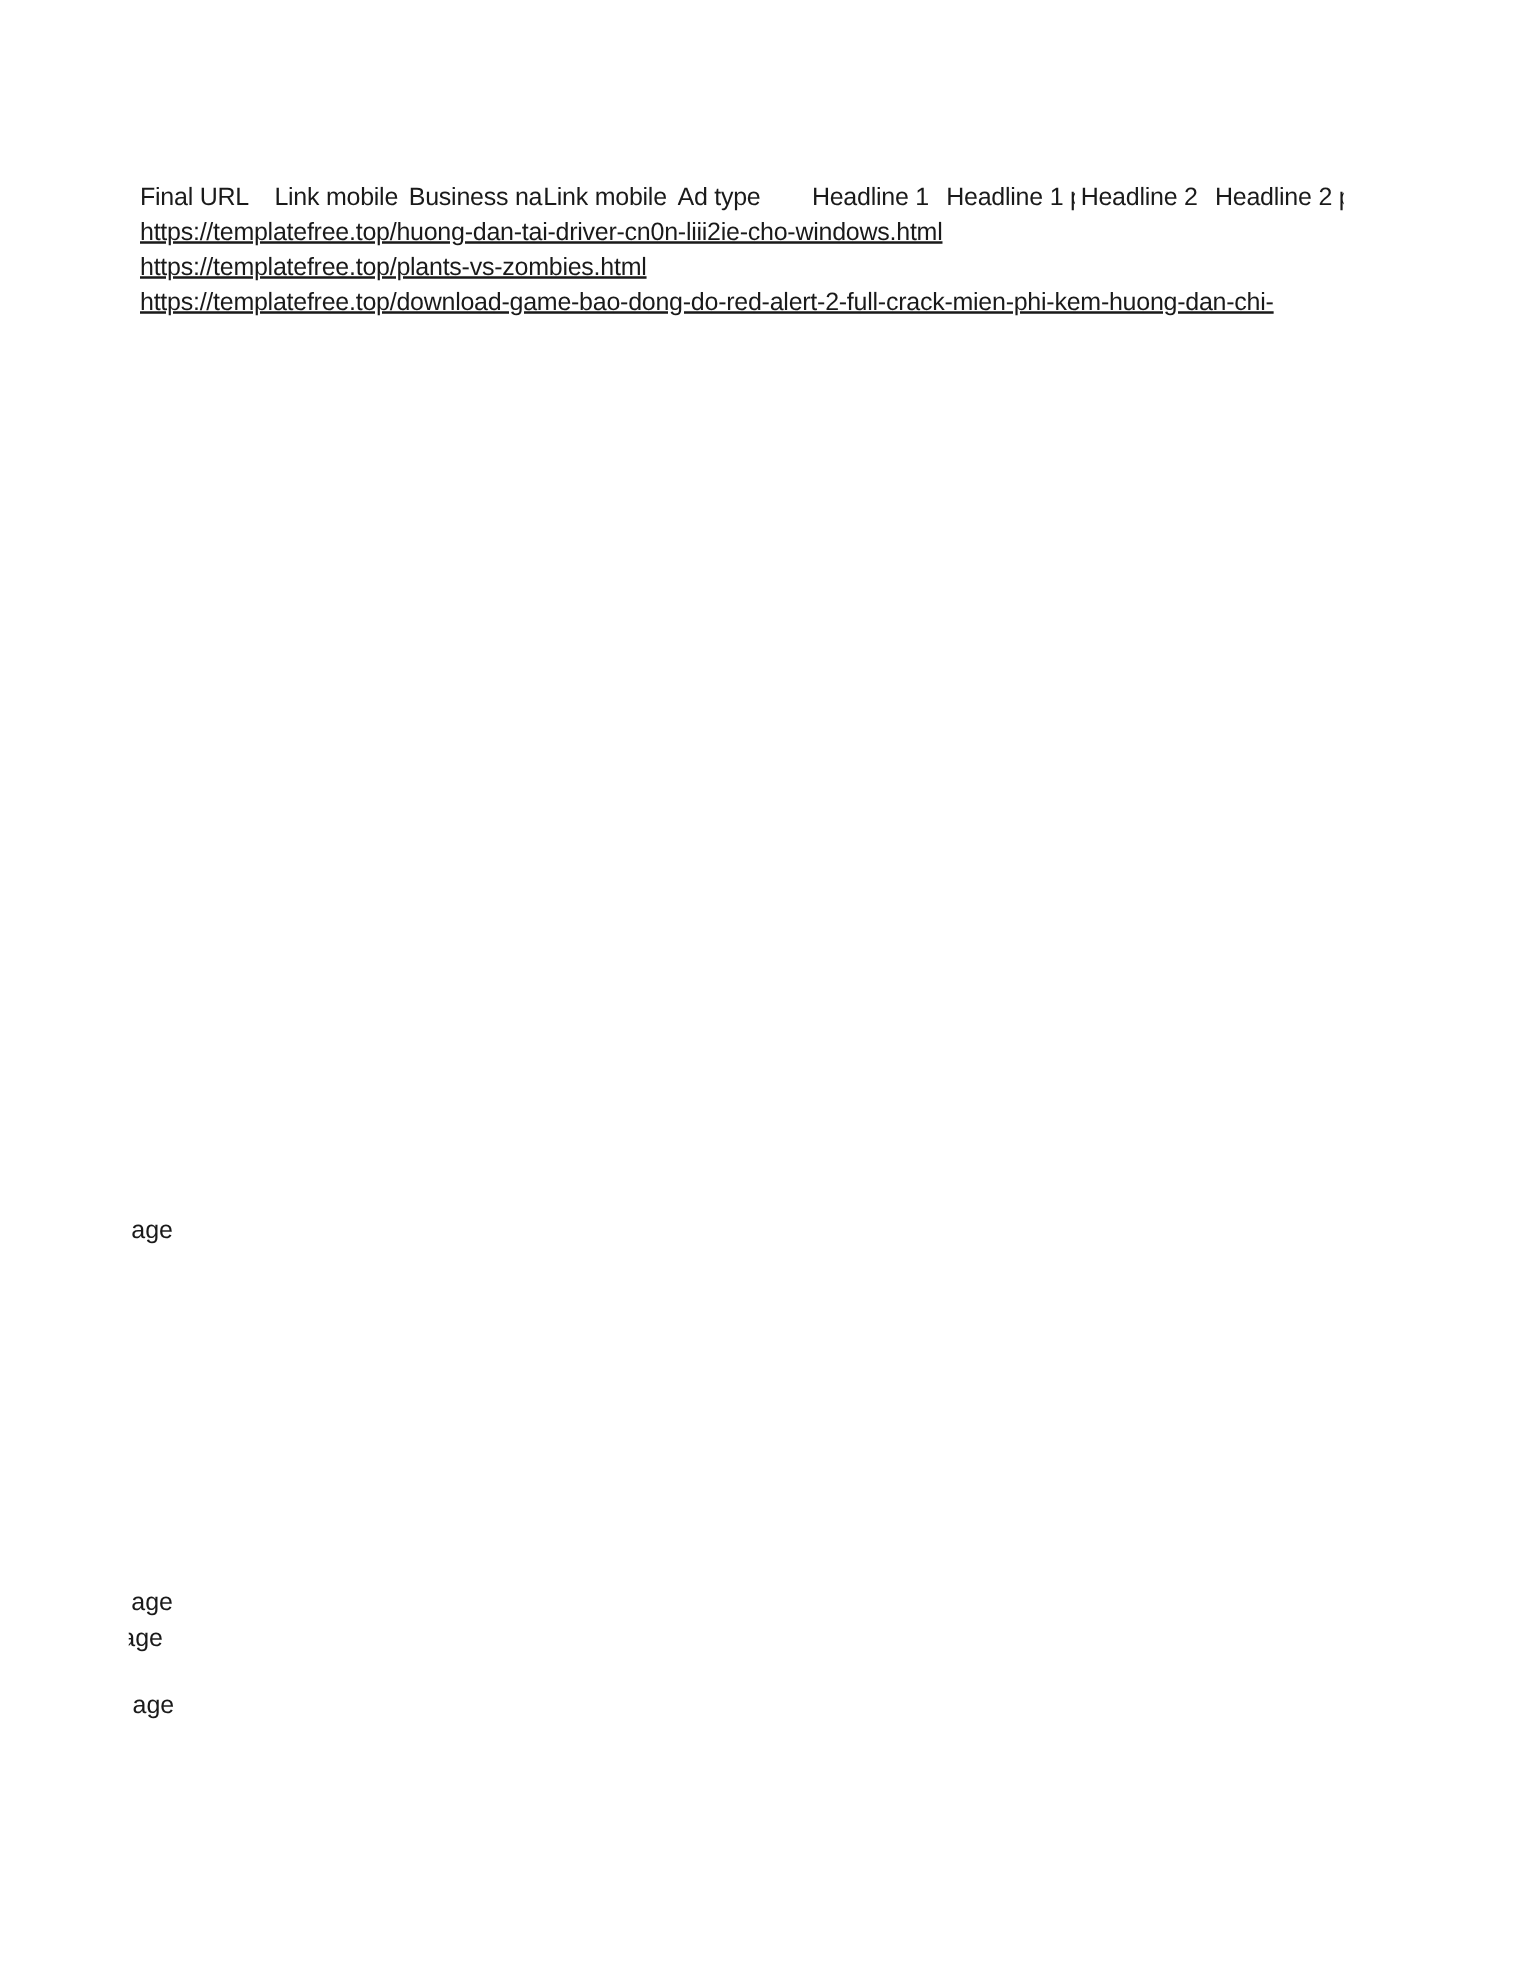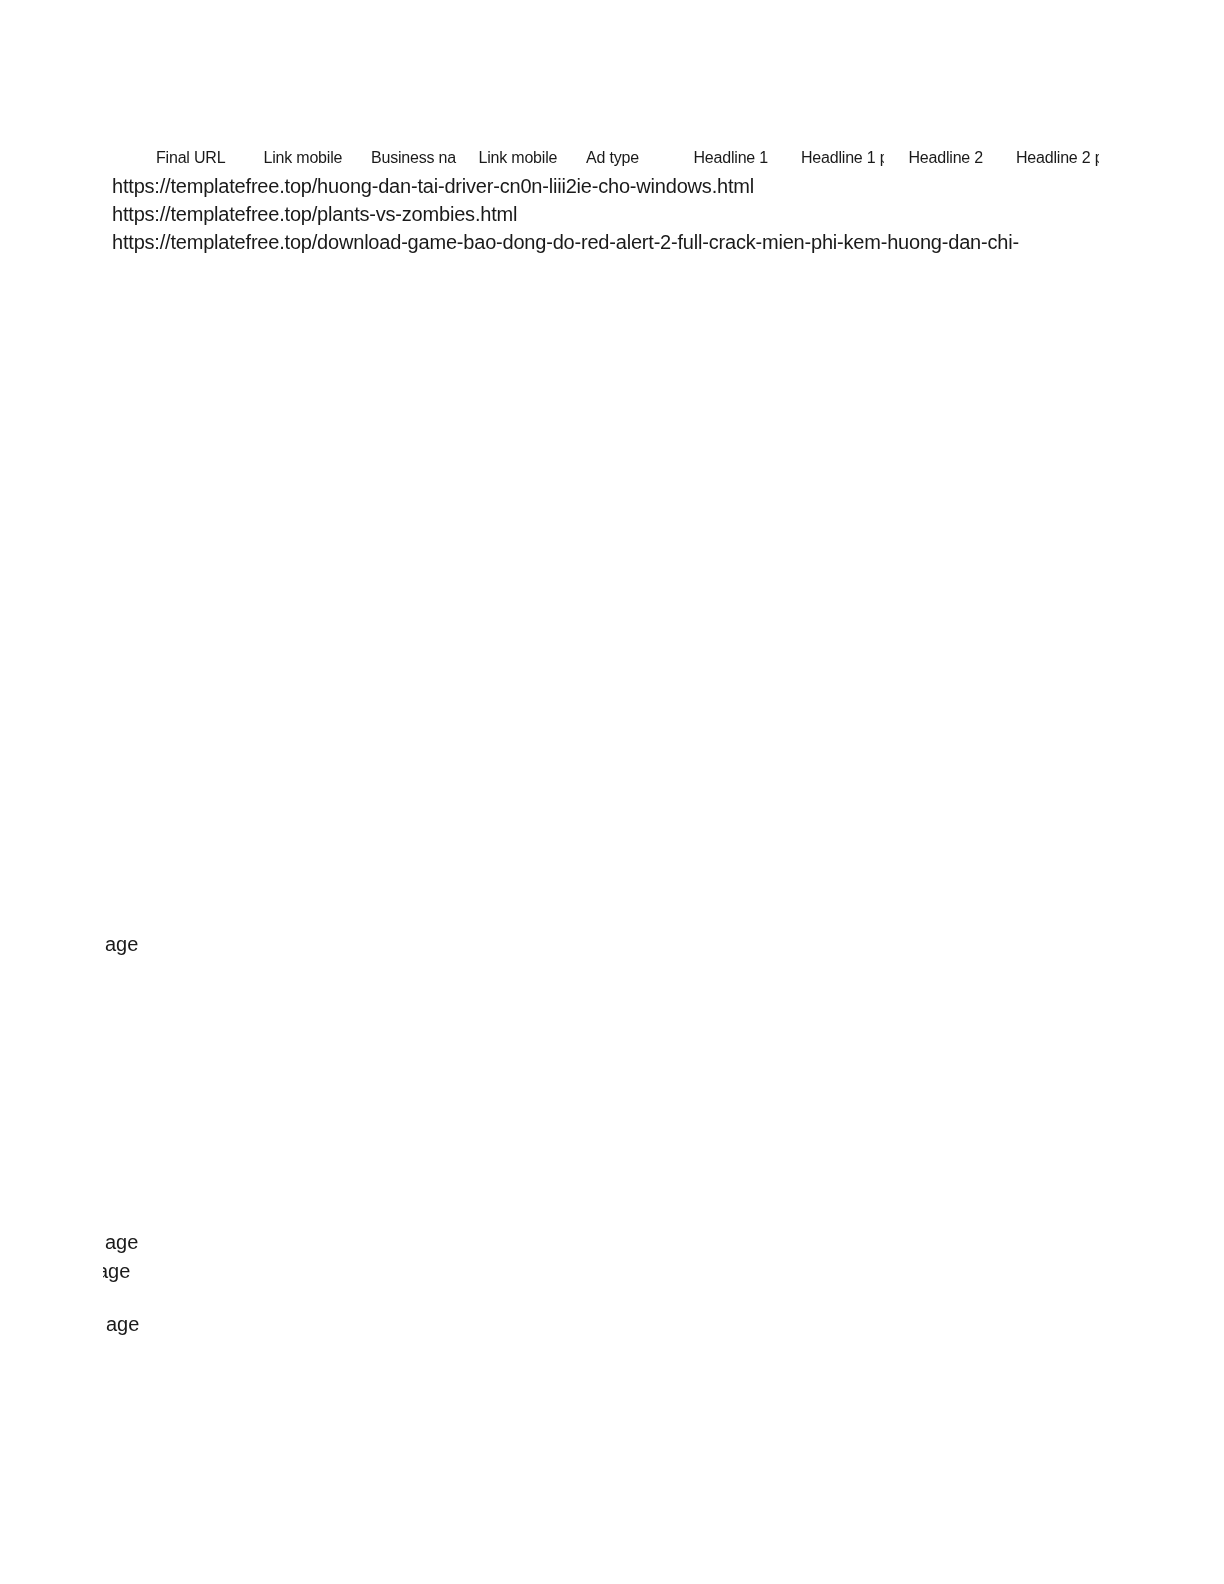--- a/index.html
+++ b/index.html
@@ -18,51 +18,52 @@
   }
   .sheet {
     position: absolute;
     left: 112px;
     top: 144px;
   }
   .header-row {
     display: flex;
     height: 28px;
     line-height: 28px;
-    font-size: 16px;
+    font-size: 20px;
     letter-spacing: -0.2px;
     white-space: nowrap;
-    margin-left: 44px;
   }
   .hcell {
     width: 107.5px;
     flex: 0 0 107.5px;
     overflow: hidden;
     white-space: nowrap;
   }
   .clip-sliver {
     display: inline-block;
     width: 4px;
     overflow: hidden;
     vertical-align: bottom;
     white-space: nowrap;
   }
   .url-row {
     height: 28px;
     line-height: 28px;
     font-size: 20px;
     letter-spacing: -0.2px;
     white-space: nowrap;
+    text-decoration: underline;
   }
   .frag {
     position: absolute;
     height: 28px;
     line-height: 28px;
     font-size: 20px;
     white-space: nowrap;
+    margin-top: 40px;
   }
   .frag-clip {
     overflow: hidden;
   }
   .frag-clip .shifted {
     display: inline-block;
     margin-left: -6px;
   }
 </style>
 </head>

